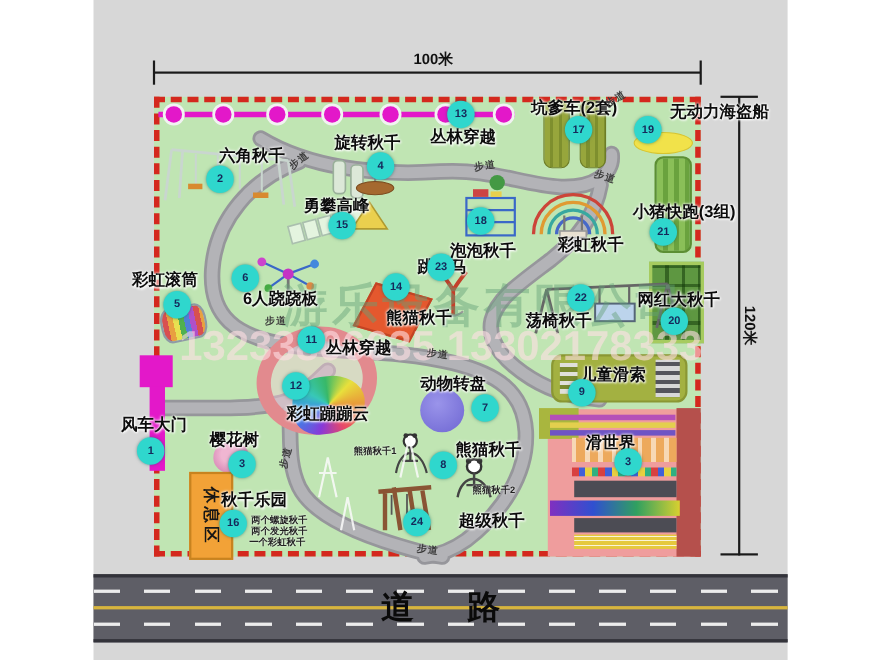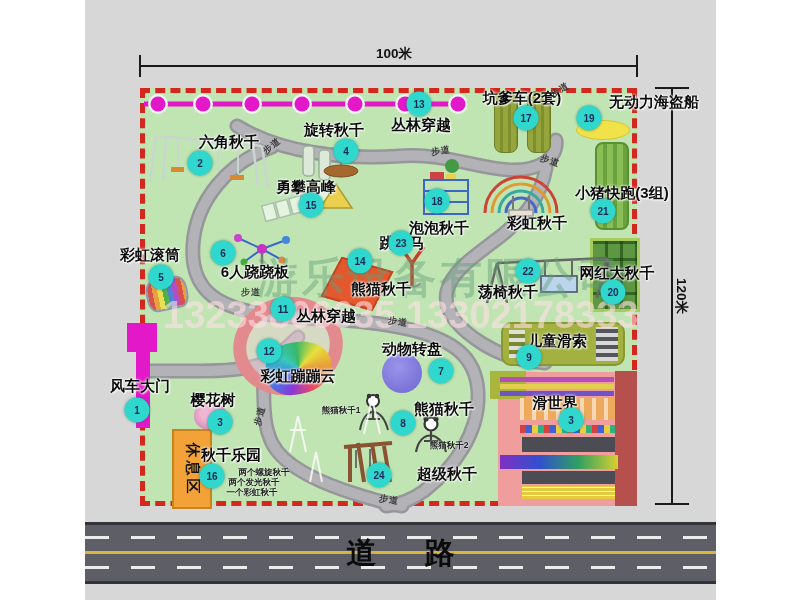--- a/index.html
+++ b/index.html
@@ -263,21 +263,21 @@
       <div class="attr-badge" style="left: 603px; top: 211px;">21</div>
       <div class="attr-label" style="left: 508px; top: 292px;">荡椅秋千</div>
       <div class="attr-badge" style="left: 528px; top: 271px;">22</div>
       <div class="attr-label" style="left: 439px; top: 228px;">泡泡秋千</div>
       <div class="attr-badge" style="left: 401px; top: 243px;">23</div>
       <div class="attr-label" style="left: 447px; top: 474px;">超级秋千</div>
       <div class="attr-badge" style="left: 379px; top: 475px;">24</div>
       <div class="attr-label" style="left: 537px; top: 223px;">彩虹秋千</div>
       <div class="small-label" style="left: 341px; top: 411px;">熊猫秋千1</div>
       <div class="small-label" style="left: 449px; top: 446px;">熊猫秋千2</div>
-      <div class="small-label" style="left: 264px; top: 473px;">两个螺旋秋千</div>
+      <div class="small-label" style="left: 254px; top: 473px;">两个螺旋秋千</div>
       <div class="small-label" style="left: 254px; top: 483px;">两个发光秋千</div>
       <div class="small-label" style="left: 252px; top: 493px;">一个彩虹秋千</div>
       <div class="path-label" style="left: 272px; top: 146px; transform: translate(-50%, -50%) rotate(-38deg);">步道</div>
       <div class="path-label" style="left: 441px; top: 151px; transform: translate(-50%, -50%) rotate(-8deg);">步道</div>
       <div class="path-label" style="left: 550px; top: 161px; transform: translate(-50%, -50%) rotate(18deg);">步道</div>
       <div class="path-label" style="left: 560px; top: 90px; transform: translate(-50%, -50%) rotate(-30deg);">步道</div>
       <div class="path-label" style="left: 251px; top: 292px; transform: translate(-50%, -50%) rotate(0deg);">步道</div>
       <div class="path-label" style="left: 398px; top: 322px; transform: translate(-50%, -50%) rotate(8deg);">步道</div>
       <div class="path-label" style="left: 260px; top: 416px; transform: translate(-50%, -50%) rotate(-75deg);">步道</div>
       <div class="path-label" style="left: 389px; top: 500px; transform: translate(-50%, -50%) rotate(8deg);">步道</div>

